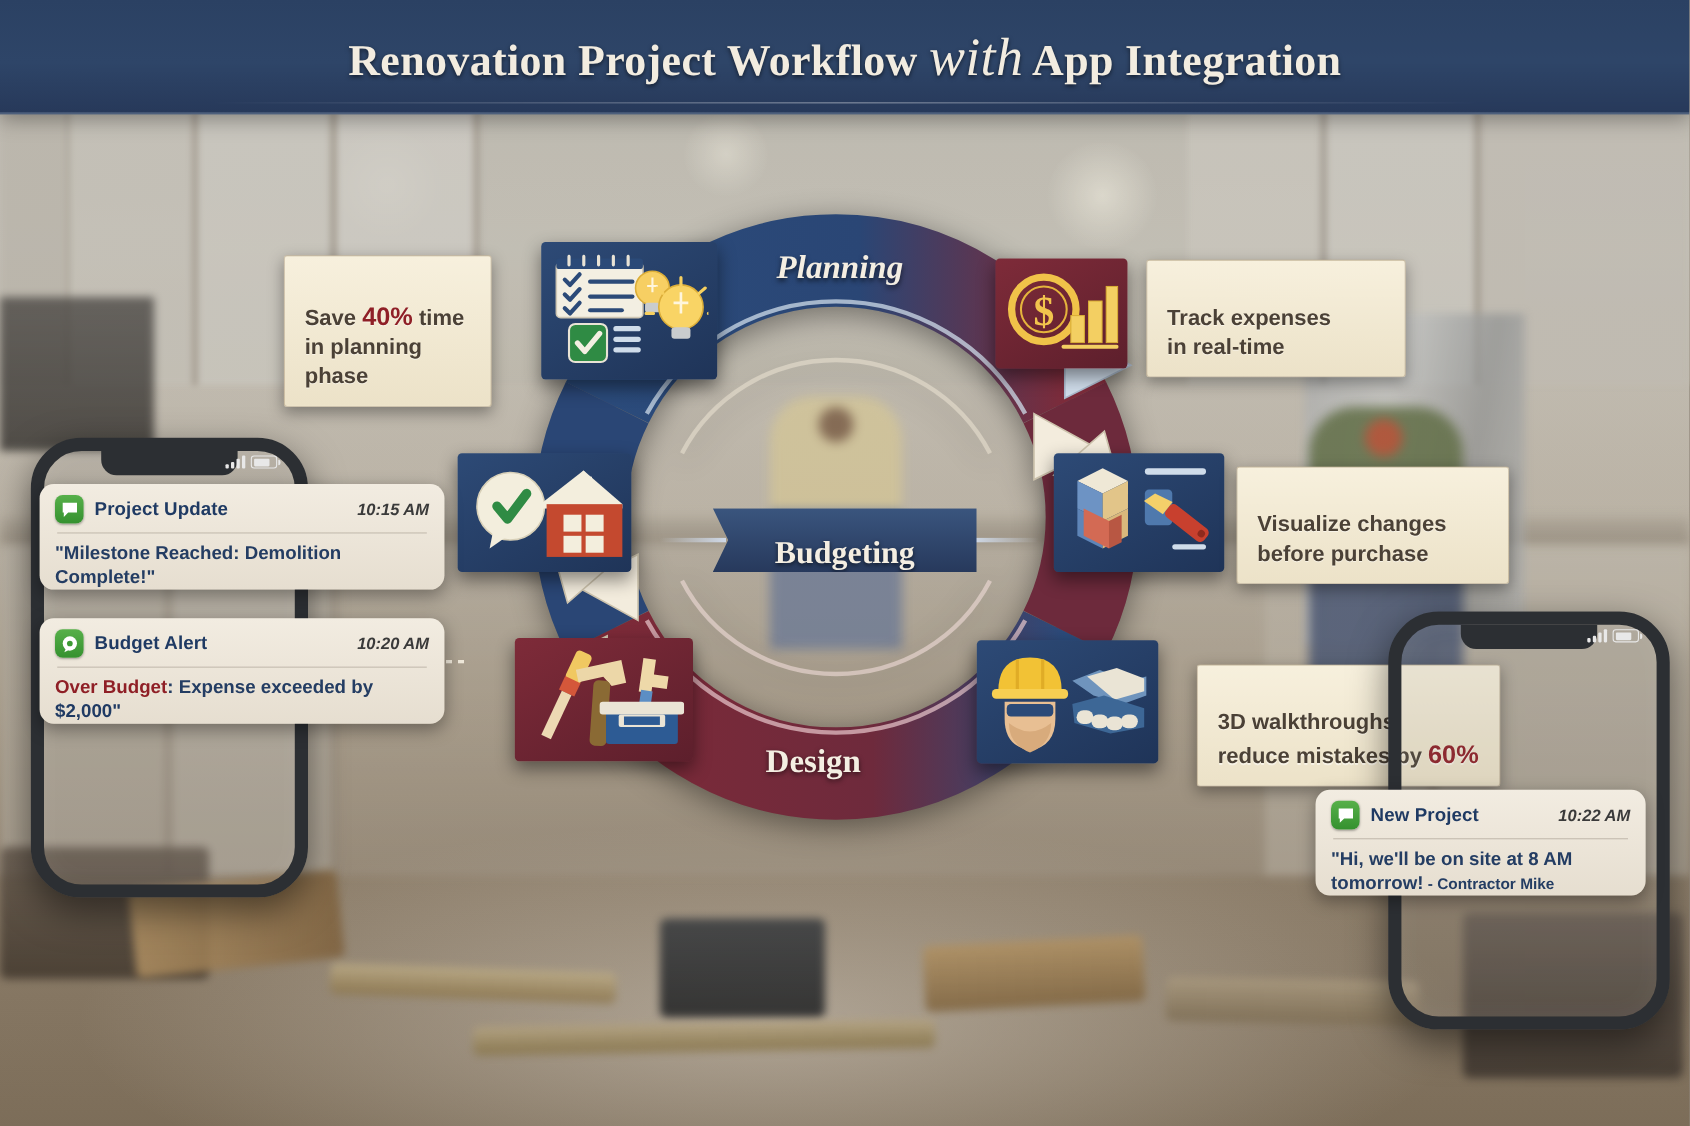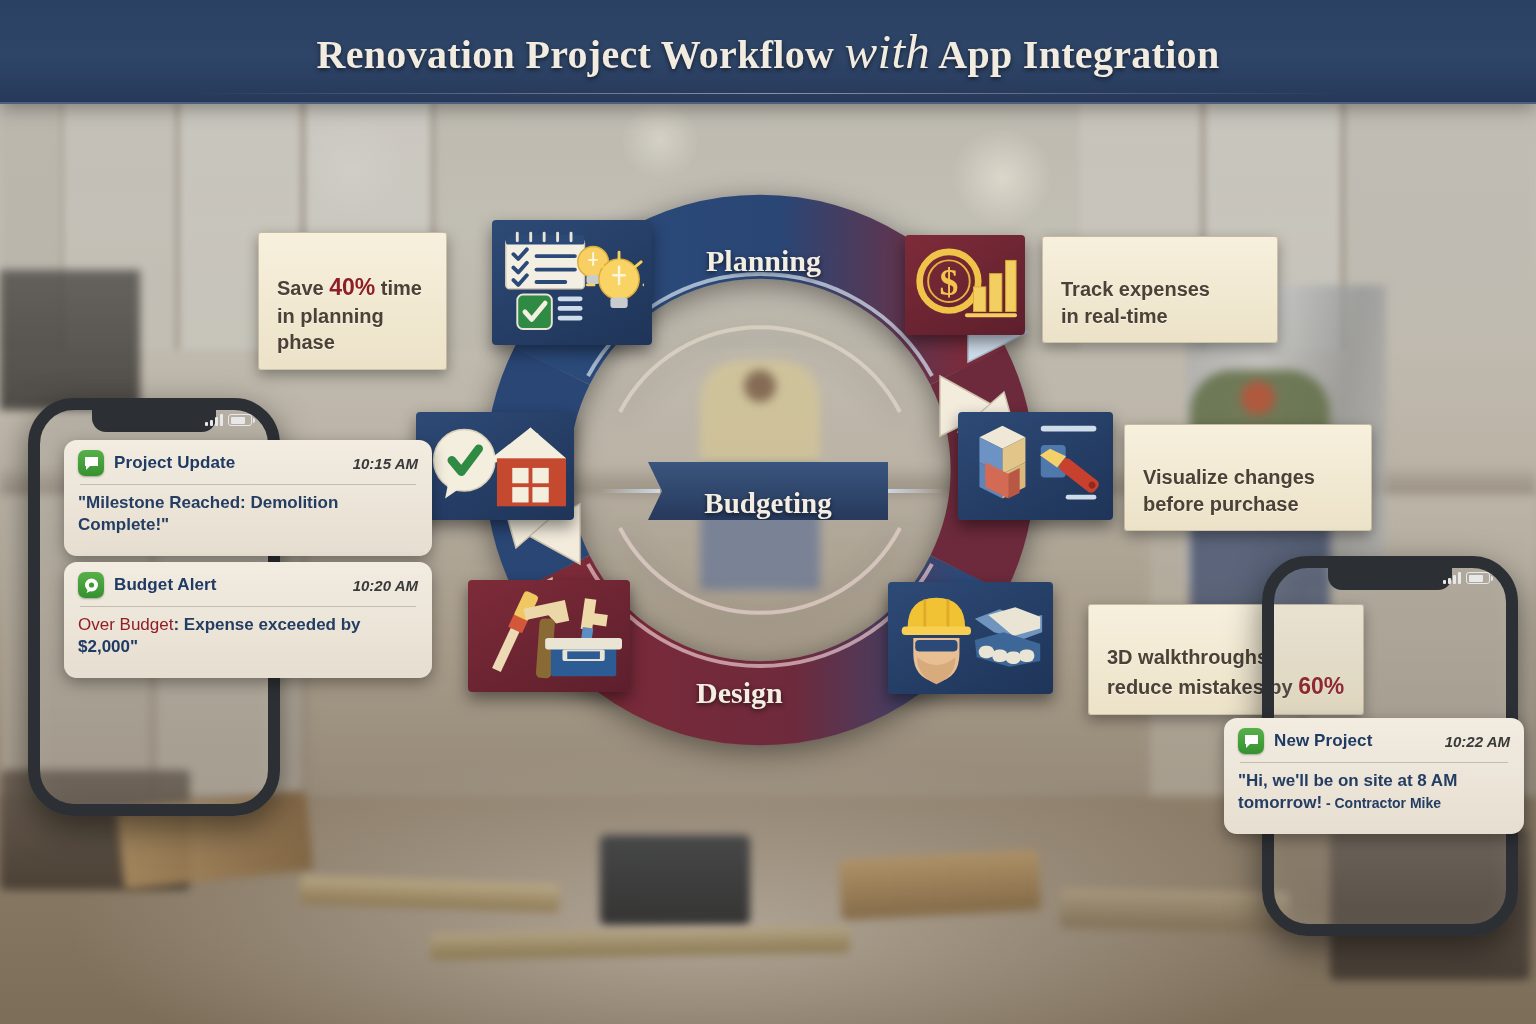--- a/index.html
+++ b/index.html
@@ -117,21 +117,21 @@
 
   
   .ring-wrap { position:absolute; left:420px; top:180px; width:680px; height:580px; }
   .ring-svg { position:absolute; inset:0; filter:drop-shadow(0 6px 14px rgba(0,0,0,.42)); }
 
   .phase-label {
     position:absolute; font-family:"Liberation Serif", serif;
     font-weight:700; color:#f4eee2; font-size:30px;
     text-shadow:0 2px 5px rgba(0,0,0,.6); white-space:nowrap;
   }
-  .lbl-planning { left:706px; top:244px; }
+  .lbl-planning { left:706px; top:227px;font-style:italic; }
   .lbl-design   { left:696px; top:676px; }
 
   .banner {
     position:absolute; left:648px; top:462px; width:240px; height:58px;
     background:linear-gradient(#3a557e,#27395c);
     display:flex; align-items:flex-end; justify-content:center;
     clip-path:polygon(0 0,100% 0,100% 100%,0 100%,14px 50%);
     box-shadow:0 5px 14px rgba(0,0,0,.45);
   }
   .banner span {
@@ -207,36 +207,35 @@
 
   .phone-left  { left:28px;   top:398px; width:252px; height:418px; }
   .phone-right { left:1262px; top:556px; width:256px; height:380px; }
 
   
   .notif {
     position:absolute;
     background:linear-gradient(#f2ece1,#e6ded0);
     border-radius:13px;
     box-shadow:0 5px 15px rgba(0,0,0,.35);
-    padding:10px 14px 20px 14px;
+    padding:10px 14px 0 14px;
     font-family:"Liberation Sans", sans-serif;
-    margin-left:28px;
   }
   .n-head { display:flex; align-items:center; gap:10px; }
   .n-ico {
     width:26px; height:26px; border-radius:7px;
     background:linear-gradient(#57b04a,#35912f);
     display:flex; align-items:center; justify-content:center; flex:0 0 auto;
     box-shadow:0 1px 2px rgba(0,0,0,.3);
   }
   .n-app { font-size:17px; font-weight:700; color:#1f3a63; letter-spacing:.1px; }
   .n-time { margin-left:auto; font-size:15px; font-weight:700; color:#3a3a3a;font-style:italic; }
   .n-rule { height:1px; background:rgba(90,80,65,.28); margin:8px 2px 7px 2px; }
   .n-body { font-size:17px; color:#243d63; line-height:1.3; font-weight:600; }
-  .n-body .alert { color:#8f1f26; font-weight:400; }
+  .n-body .alert { color:#8f1f26; font-weight:700; }
   .n-body .amt { color:#1f3a63; font-weight:700; }
   .n-body .small { font-size:14px; font-weight:600; }
 
   .nt-1 { left:36px;   top:440px; width:368px; }
   .nt-2 { left:36px;   top:562px; width:368px; }
   .nt-3 { left:1196px; top:718px; width:300px; }
 
   .dots { position:absolute; left:372px; top:600px; width:52px; height:3px;
           background:repeating-linear-gradient(90deg,#efe8da 0 6px, rgba(0,0,0,0) 6px 11px); }
 </style>

